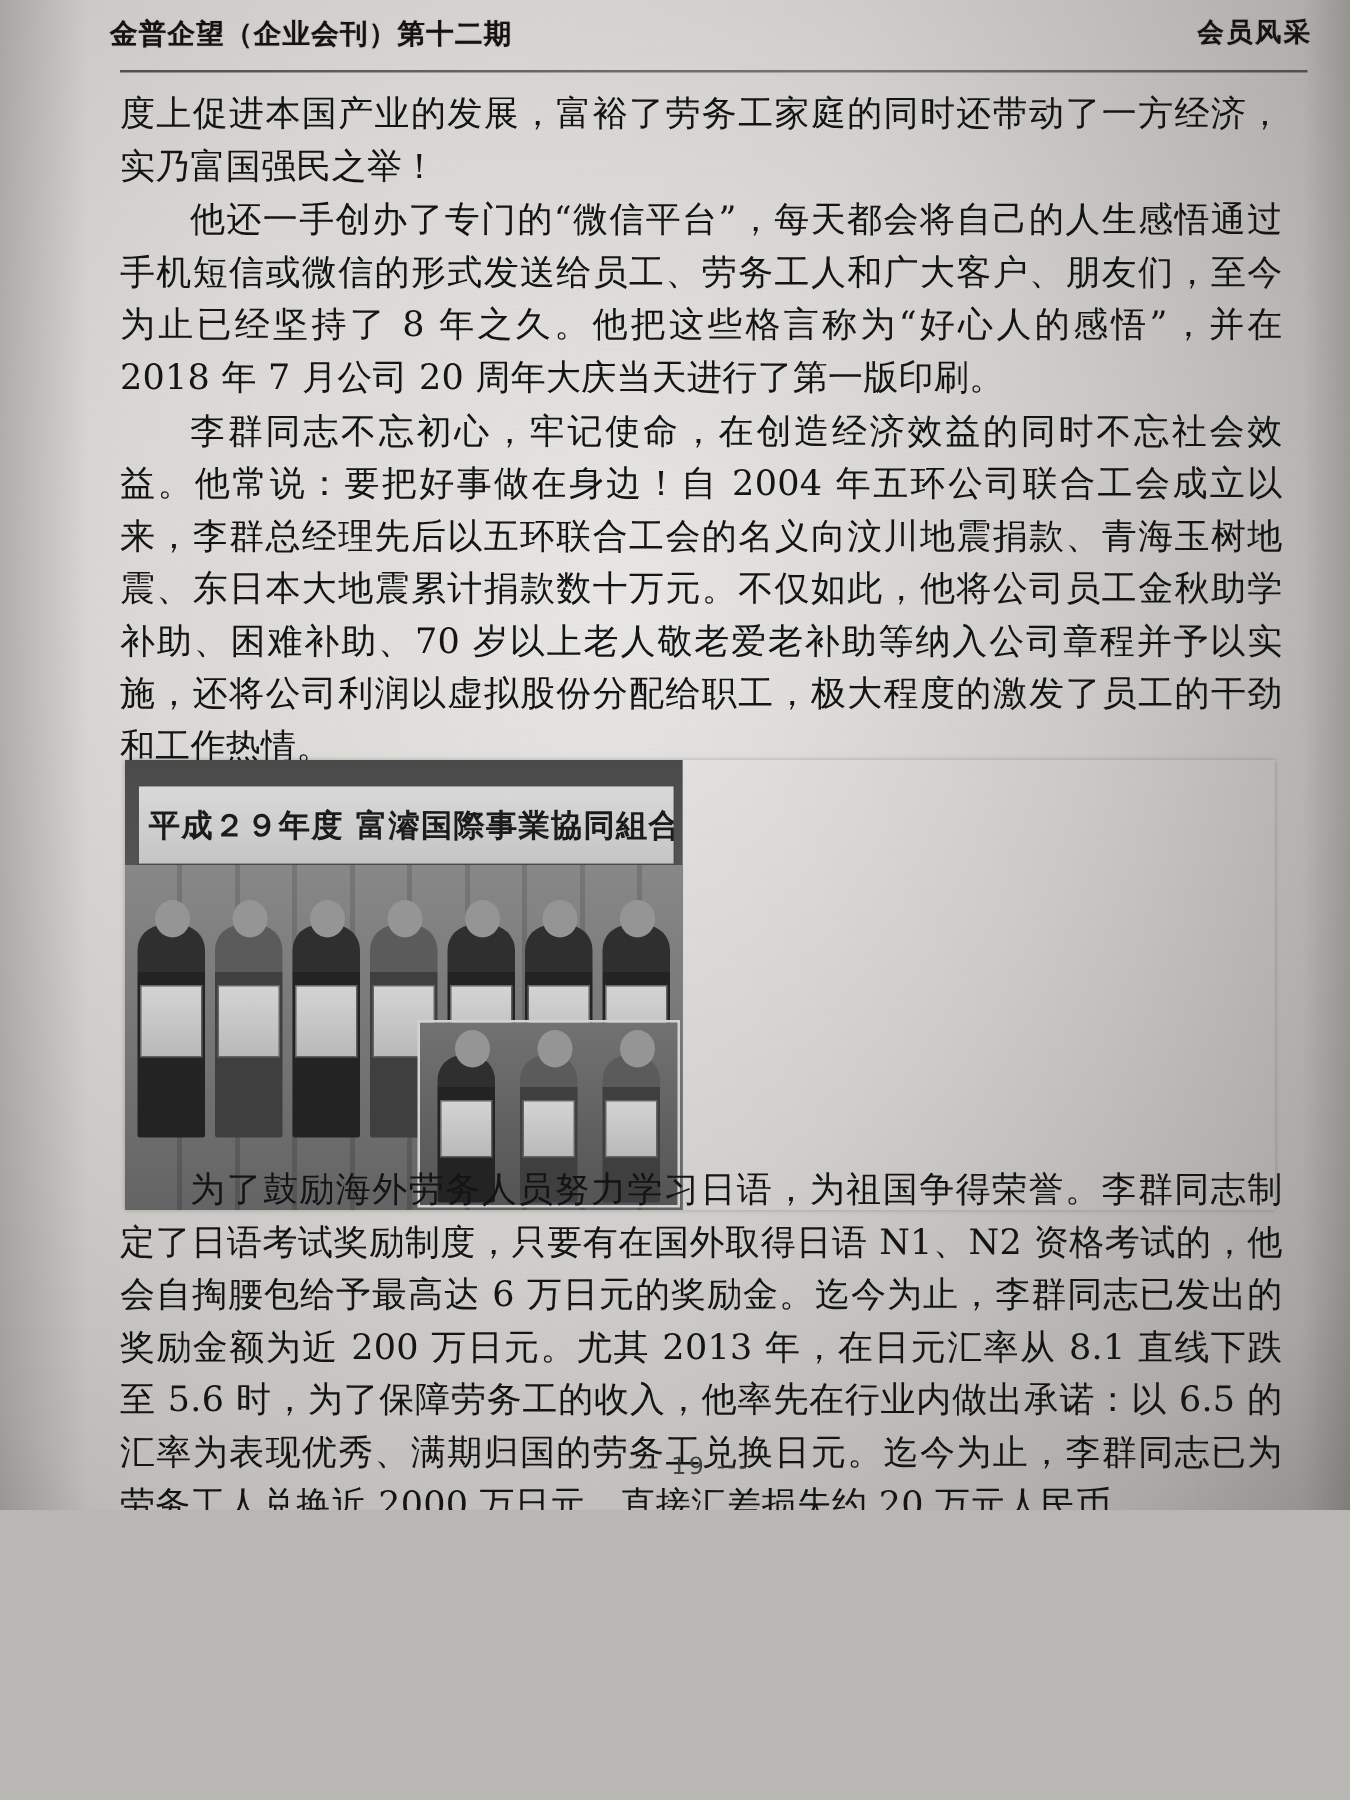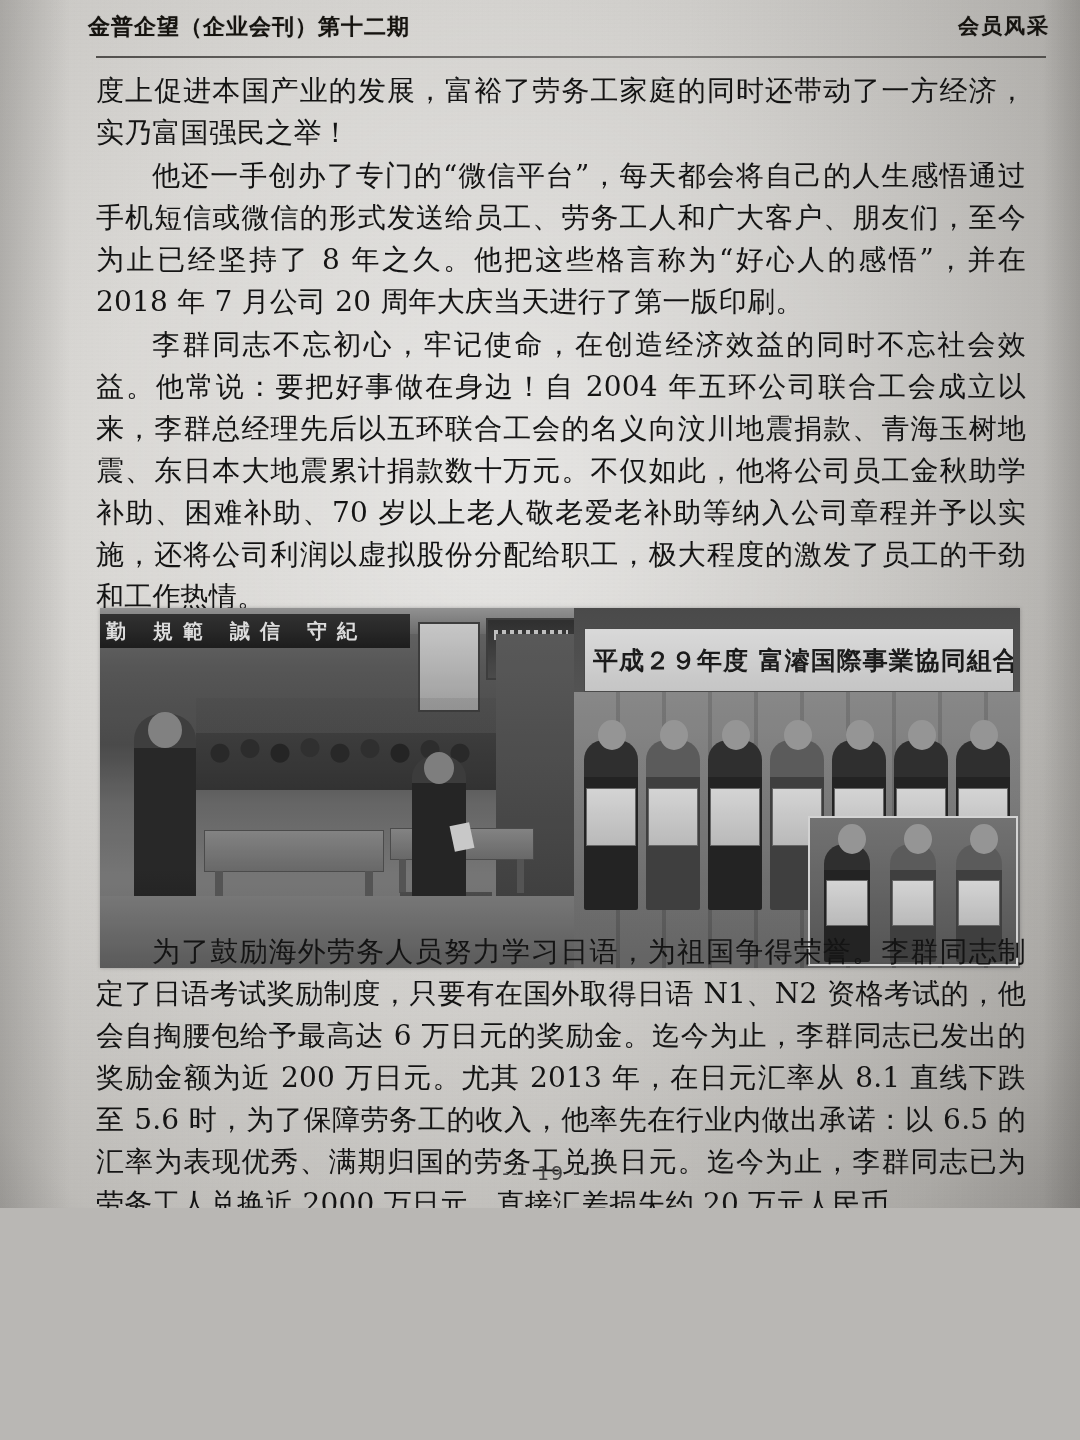--- a/index.html
+++ b/index.html
@@ -301,37 +301,20 @@
     </div>
     <div class="header-rule"></div>
 
     <div class="body">
       <p class="para">度上促进本国产业的发展，富裕了劳务工家庭的同时还带动了一方经济，实乃富国强民之举！</p>
       <p class="para indent">他还一手创办了专门的“微信平台”，每天都会将自己的人生感悟通过手机短信或微信的形式发送给员工、劳务工人和广大客户、朋友们，至今为止已经坚持了 8 年之久。他把这些格言称为“好心人的感悟”，并在 2018 年 7 月公司 20 周年大庆当天进行了第一版印刷。</p>
       <p class="para indent">李群同志不忘初心，牢记使命，在创造经济效益的同时不忘社会效益。他常说：要把好事做在身边！自 2004 年五环公司联合工会成立以来，李群总经理先后以五环联合工会的名义向汶川地震捐款、青海玉树地震、东日本大地震累计捐款数十万元。不仅如此，他将公司员工金秋助学补助、困难补助、70 岁以上老人敬老爱老补助等纳入公司章程并予以实施，还将公司利润以虚拟股份分配给职工，极大程度的激发了员工的干劲和工作热情。</p>
     </div>
 
     <div class="photo-block">
-      <div class="photo left">
-        <div class="lp-bg"></div>
-        <div class="lp-ceiling"></div>
-        <div class="lp-banner">勤 規範 誠信 守紀</div>
-        <div class="lp-wallboard b1"></div>
-        <div class="lp-wallboard b2"></div>
-        <div class="lp-right-dark"></div>
-        <div class="lp-crowd"></div>
-        <div class="lp-table t1"></div>
-        <div class="lp-table t2"></div>
-        <div class="lp-box"></div>
-        <div class="lp-stand"></div>
-        <div class="lp-person"></div>
-        <div class="lp-person2"></div>
-        <div class="lp-paper"></div>
-        <div class="lp-floor"></div>
-      </div>
 
       <div class="photo right">
         <div class="rp-bg"></div>
         <div class="rp-banner">
           <span>平成２９年度 富濬国際事業協同組合 通常</span>
         </div>
         <div class="rp-backdrop"></div>
         <div class="rp-row">
           <div class="rp-fig" style="left:4px"></div>
           <div class="rp-fig light" style="left:66px"></div>

